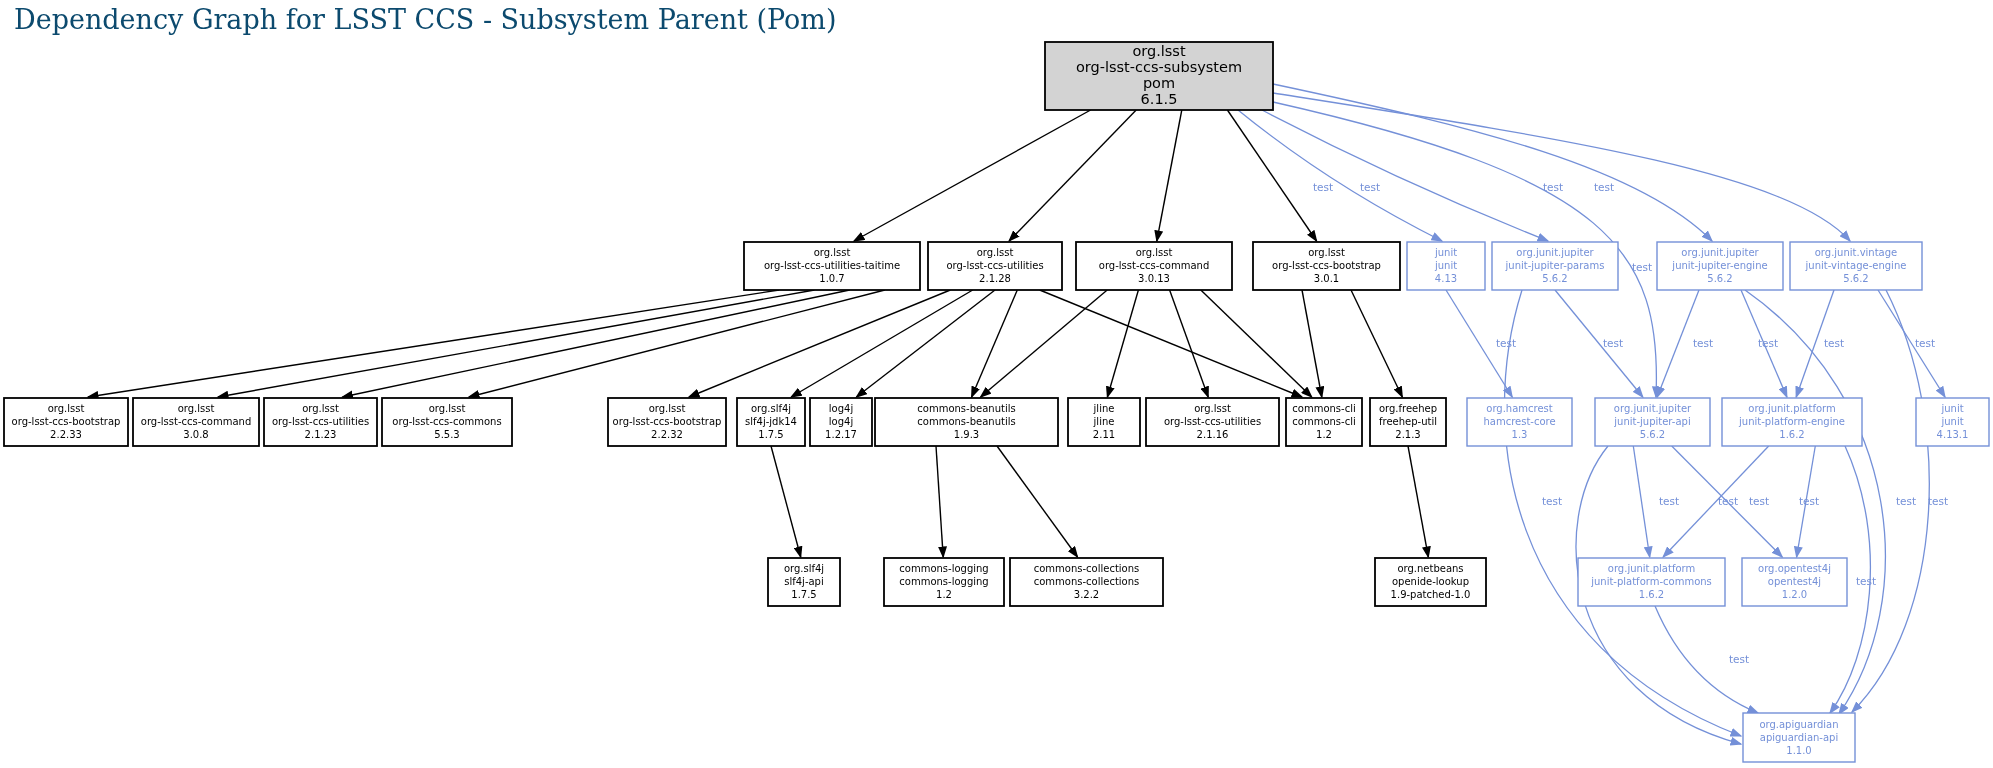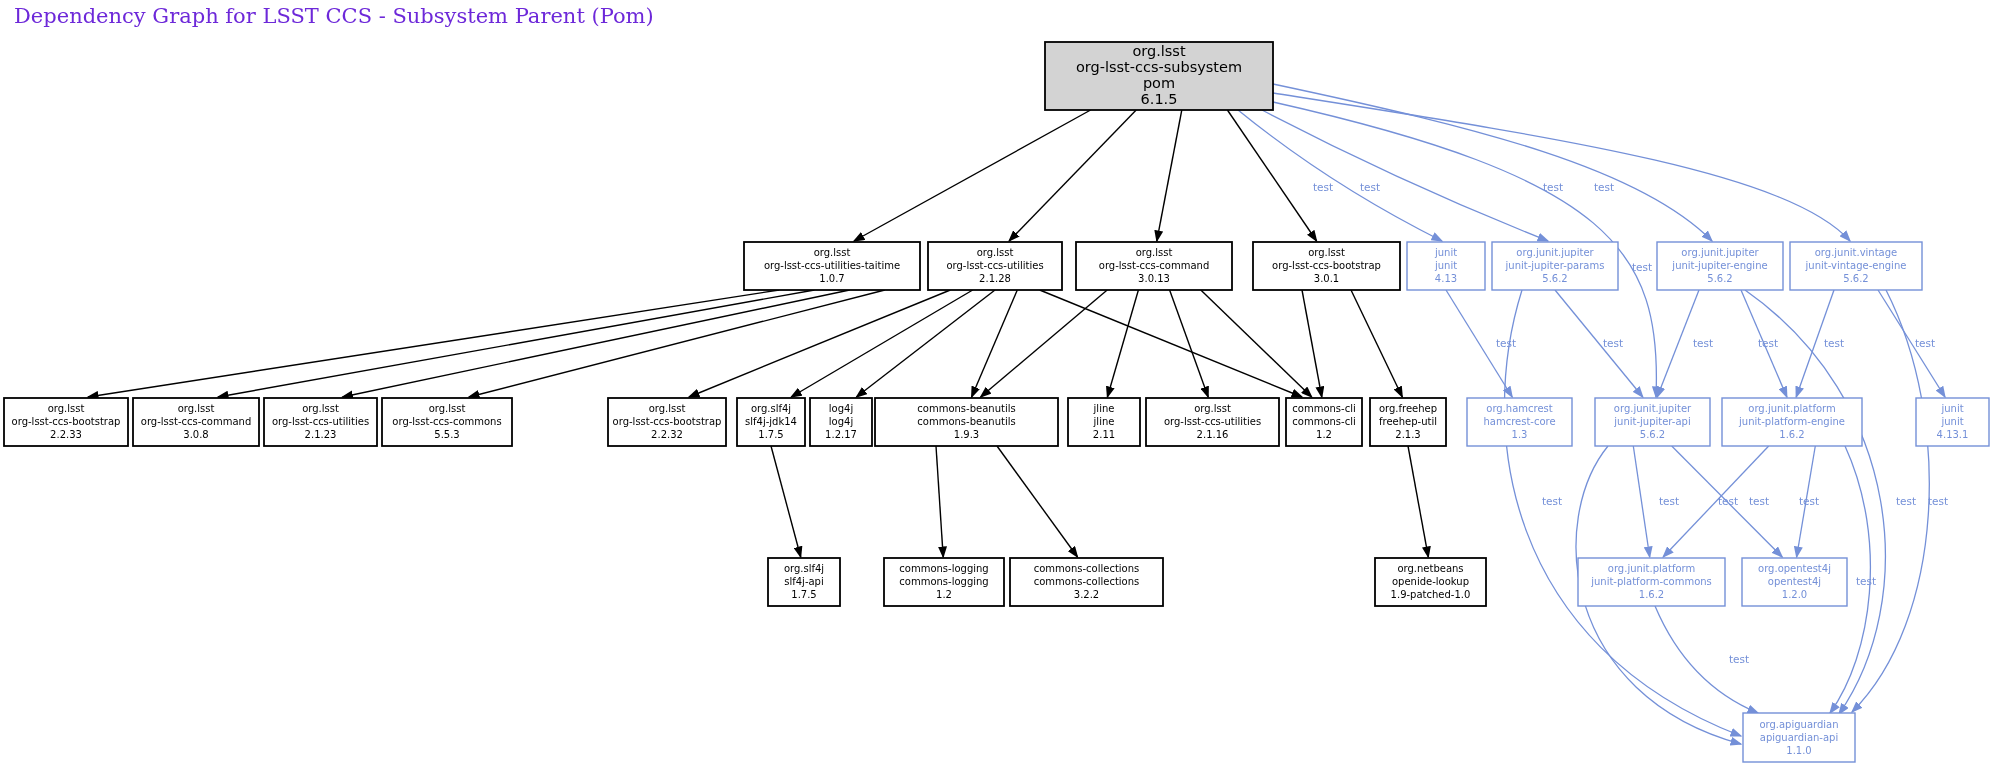--- a/index.html
+++ b/index.html
@@ -1,19 +1,19 @@
 <!DOCTYPE html>
 <html><head>
 <meta charset="utf-8">
 <style>
   html,body{margin:0;padding:0;background:#ffffff;}
   #app{position:relative;width:1993px;height:768px;background:#ffffff;overflow:hidden;
        font-family:"DejaVu Sans", sans-serif;}
   #page-title{position:absolute;left:14px;top:4px;font-family:"DejaVu Serif", serif;
-       font-size:21px;color:#6d28d9;white-space:nowrap;}
+       font-size:27px;color:#0c4a6e;white-space:nowrap;}
   svg text{font-family:"DejaVu Sans", sans-serif;}
 </style>
 </head>
 <body>
 
 <div id="app">
   <div id="page-title">Dependency Graph for LSST CCS - Subsystem Parent (Pom)</div>
   <svg id="graph" width="1993" height="768" viewBox="0 0 1993 768" xmlns="http://www.w3.org/2000/svg">
       <defs>
         <marker id="arrow-compile" markerUnits="userSpaceOnUse" markerWidth="12" markerHeight="9" refX="10.5" refY="4.5" orient="auto">

